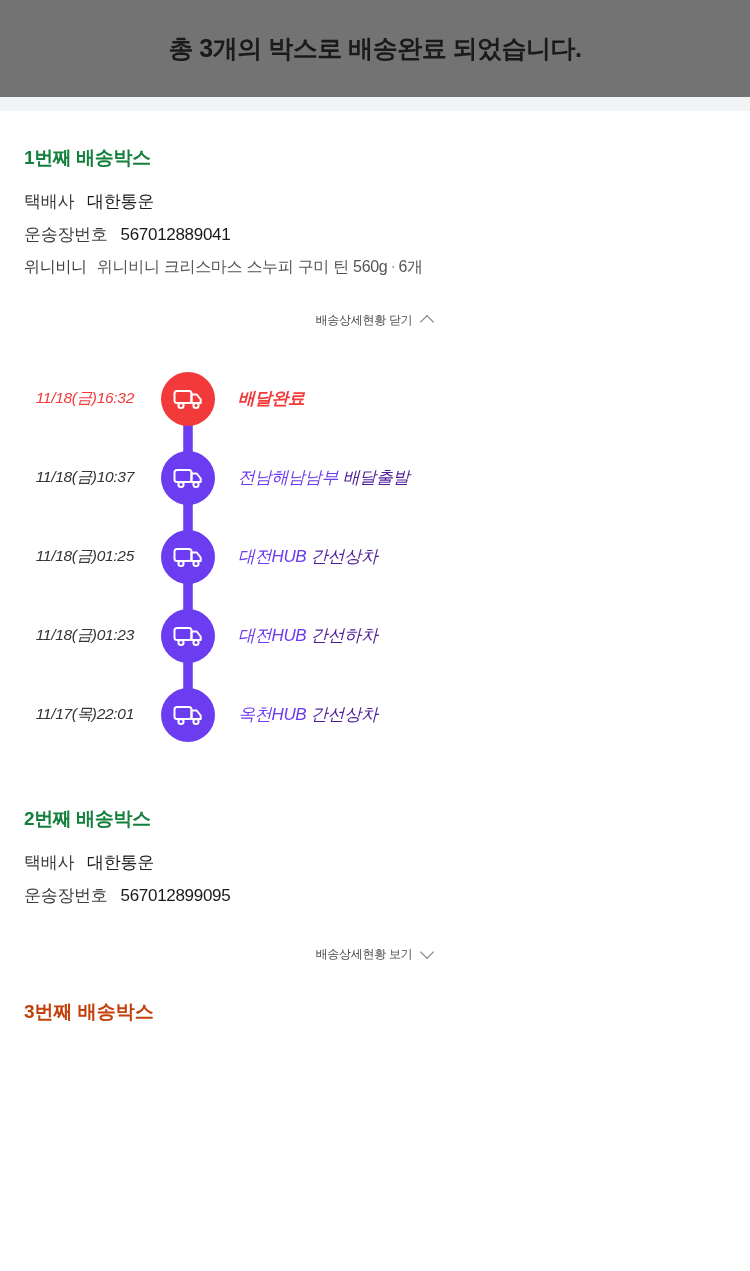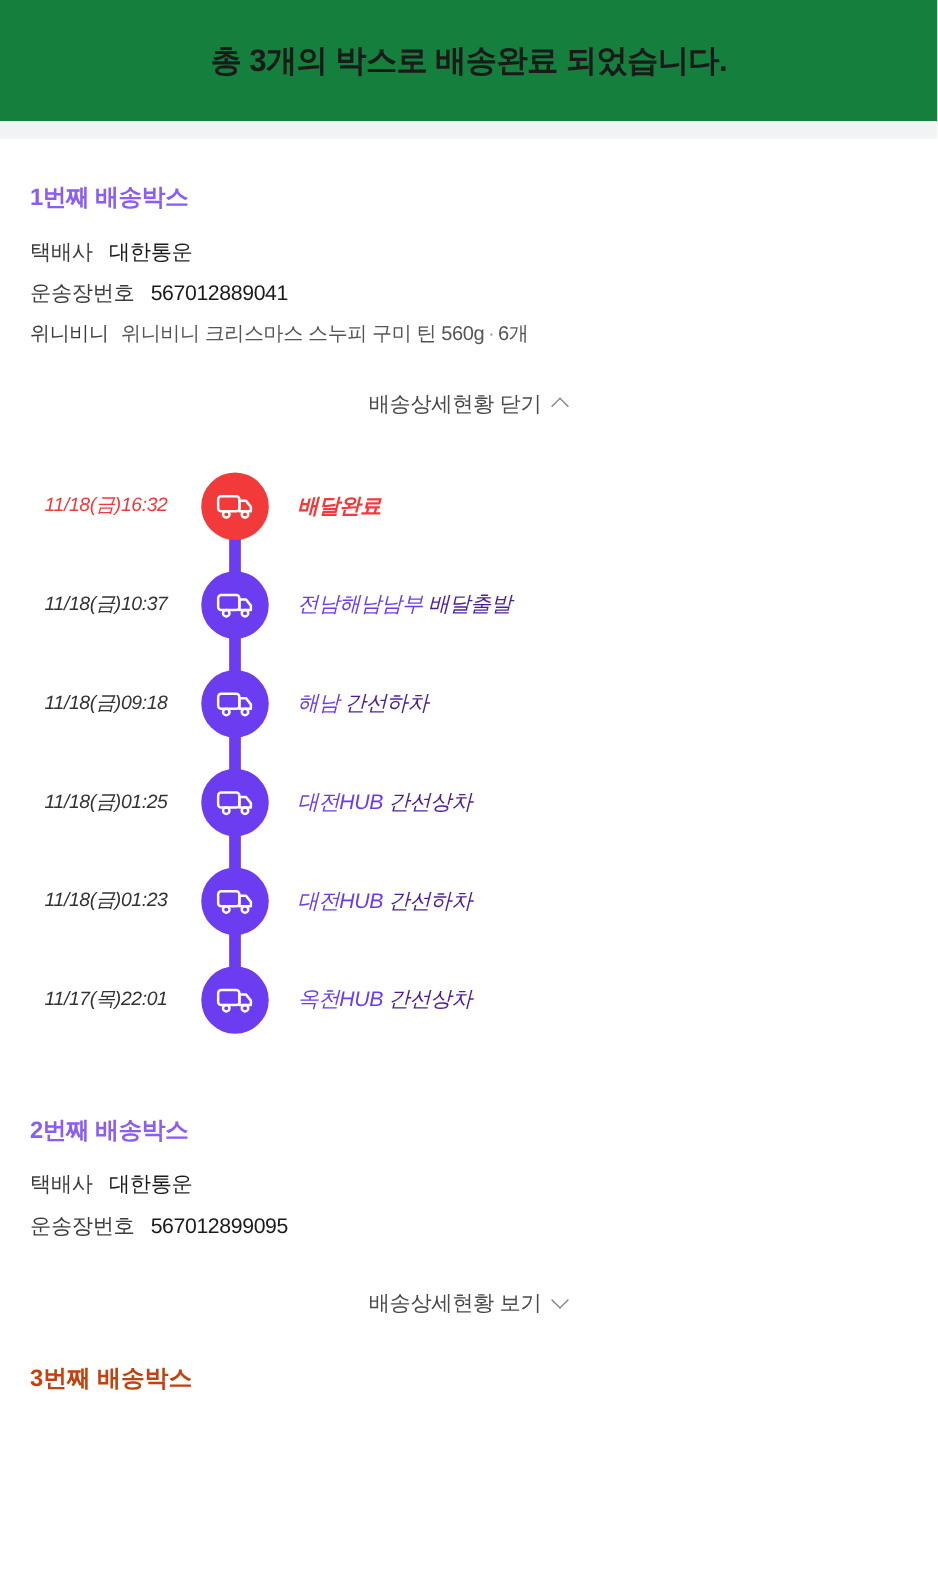--- a/index.html
+++ b/index.html
@@ -15,42 +15,42 @@
     overflow: hidden;
     position: relative;
   }
 
   
   .page-header {
     height: 97px;
     display: flex;
     align-items: center;
     justify-content: center;
-    background: #15803d;
+    background: #737373;
   }
   .page-title {
     font-size: 25px;
     font-weight: bold;
     color: #1a1a1a;
     letter-spacing: -0.5px;
   }
   .divider-band {
     height: 14px;
     background: #f2f3f5;
     width: 100%;
   }
 
   
   .box-section {
     padding: 0 24px;
   }
   .box-title {
     font-size: 19px;
     font-weight: bold;
-    color: #8b5cf6;
+    color: #15803d;
     padding-top: 34px;
     padding-bottom: 14px;
     letter-spacing: -0.4px;
   }
   .info-row {
     font-size: 17px;
     color: #3c3c3c;
     padding: 5px 0;
     letter-spacing: -0.3px;
   }
@@ -81,21 +81,21 @@
 
   
   .toggle-row {
     display: flex;
     align-items: center;
     justify-content: center;
     padding: 34px 0 20px 0;
     cursor: pointer;
   }
   .toggle-label {
-    font-size: 17px;
+    font-size: 12px;
     color: #4a4a4a;
     letter-spacing: -0.3px;
   }
   .chev {
     width: 13px;
     height: 13px;
     margin-left: 9px;
     position: relative;
     display: inline-block;
   }
@@ -250,36 +250,20 @@
           <circle cx="8" cy="17.5" r="2.6" fill="none" stroke="#fff" stroke-width="2"></circle>
           <circle cx="23" cy="17.5" r="2.6" fill="none" stroke="#fff" stroke-width="2"></circle>
         </svg>
       </div>
     </div>
     <div class="tl-text">
       <span class="place">전남해남남부</span> <span class="act">배달출발</span>
     </div>
   </div>
 
-  <div class="tl-row">
-    <div class="tl-time">11/18(금)09:18</div>
-    <div class="tl-node-wrap">
-      <div class="tl-node">
-        <svg class="truck-svg" width="30" height="22" viewBox="0 0 30 22">
-          <rect x="1.5" y="3" width="17" height="12" rx="2.5" fill="none" stroke="#fff" stroke-width="2"></rect>
-          <path d="M18.5 6.5h5.2l4 5v3.5h-9.2z" fill="none" stroke="#fff" stroke-width="2" stroke-linejoin="round"></path>
-          <circle cx="8" cy="17.5" r="2.6" fill="none" stroke="#fff" stroke-width="2"></circle>
-          <circle cx="23" cy="17.5" r="2.6" fill="none" stroke="#fff" stroke-width="2"></circle>
-        </svg>
-      </div>
-    </div>
-    <div class="tl-text">
-      <span class="place">해남</span> <span class="act">간선하차</span>
-    </div>
-  </div>
 
   <div class="tl-row">
     <div class="tl-time">11/18(금)01:25</div>
     <div class="tl-node-wrap">
       <div class="tl-node">
         <svg class="truck-svg" width="30" height="22" viewBox="0 0 30 22">
           <rect x="1.5" y="3" width="17" height="12" rx="2.5" fill="none" stroke="#fff" stroke-width="2"></rect>
           <path d="M18.5 6.5h5.2l4 5v3.5h-9.2z" fill="none" stroke="#fff" stroke-width="2" stroke-linejoin="round"></path>
           <circle cx="8" cy="17.5" r="2.6" fill="none" stroke="#fff" stroke-width="2"></circle>
           <circle cx="23" cy="17.5" r="2.6" fill="none" stroke="#fff" stroke-width="2"></circle>

